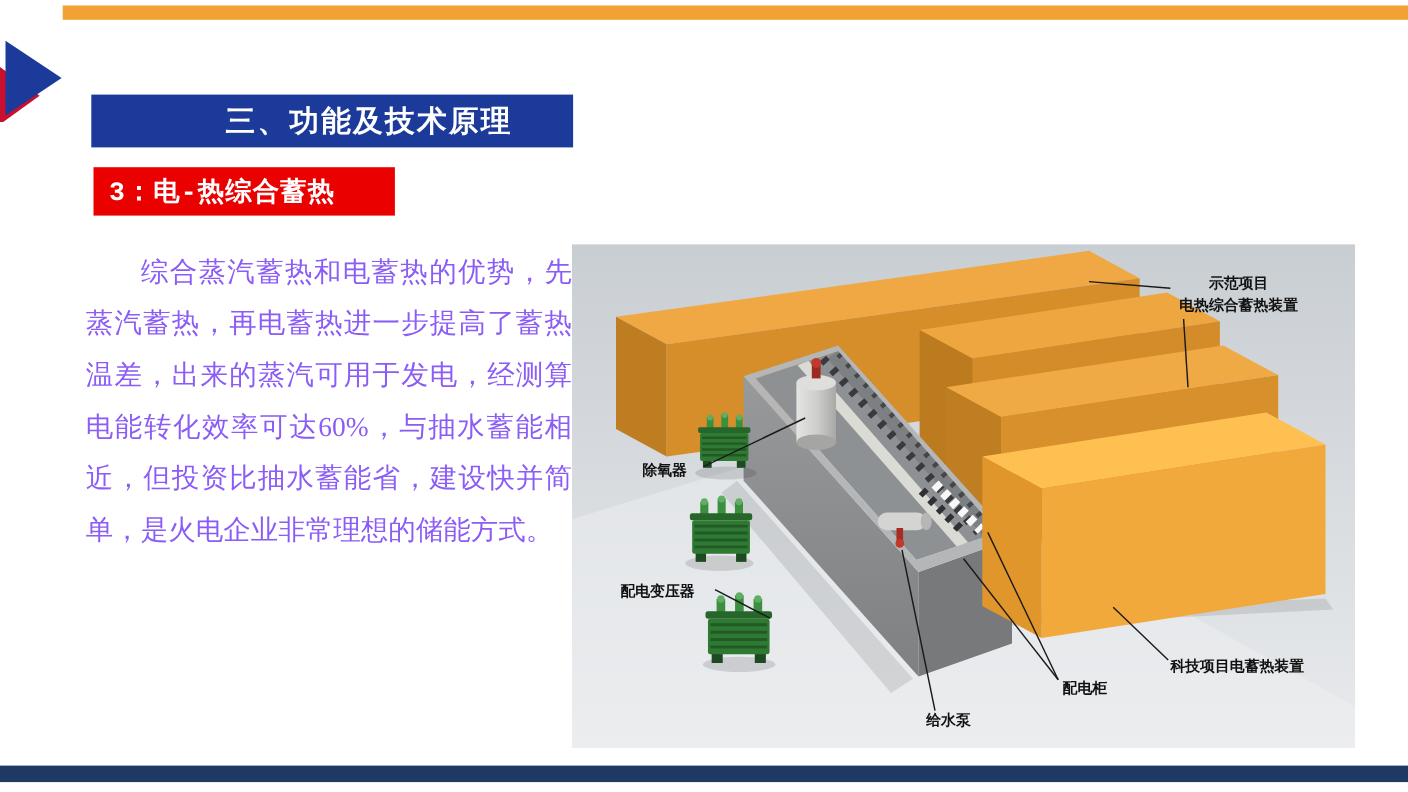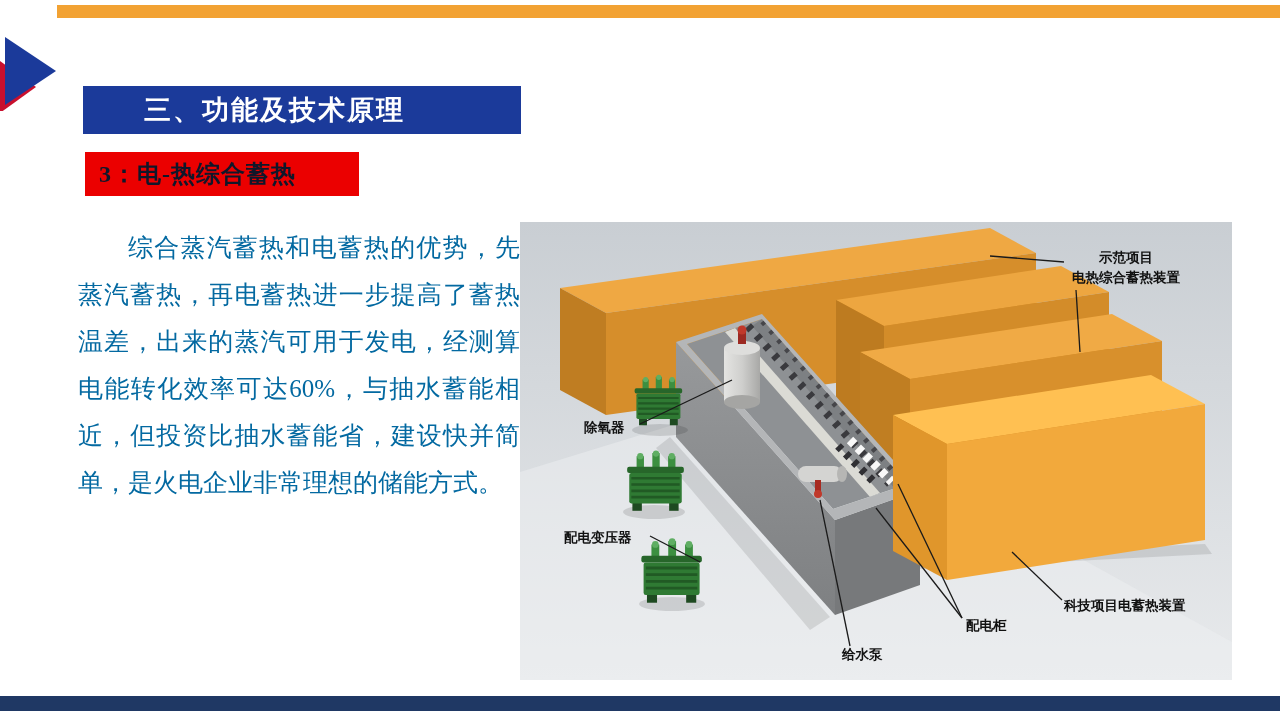--- a/index.html
+++ b/index.html
@@ -30,49 +30,49 @@
     width: 58px; height: 74px;
   }
   .section-banner {
     position: absolute;
     left: 83px; top: 86px;
     width: 438px; height: 48px;
     background: #1B3A9A;
     color: #ffffff;
     display: flex;
     align-items: center;
-    justify-content: center;
+    justify-content: flex-end;
     padding-right: 55px;
     font-family: "Liberation Serif", serif;
     font-size: 27px;
     font-weight: 600;
     letter-spacing: 2px;
   }
   .sub-banner {
     position: absolute;
     left: 85px; top: 152px;
     width: 274px; height: 44px;
     background: #EB0000;
-    color: #0f172a;
+    color: #ffffff;
     display: flex;
     align-items: center;
     padding-left: 14px;
-    font-family: Liberation Serif, serif;
+    font-family: Liberation Mono, monospace;
     font-size: 24px;
     font-weight: 700;
     letter-spacing: 1px;
   }
   .body-text {
     position: absolute;
     left: 78px; top: 224px;
     width: 442px;
     font-family: "Liberation Serif", serif;
     font-size: 25px;
     line-height: 47px;
-    color: #0369a1;
+    color: #8b5cf6;
     text-align: justify;
     text-indent: 2em;
   }
   .render-wrap {
     position: absolute;
     left: 520px; top: 222px;
     width: 769px; height: 458px;
   }
   .lbl {
     font-family: "Liberation Sans", sans-serif;

